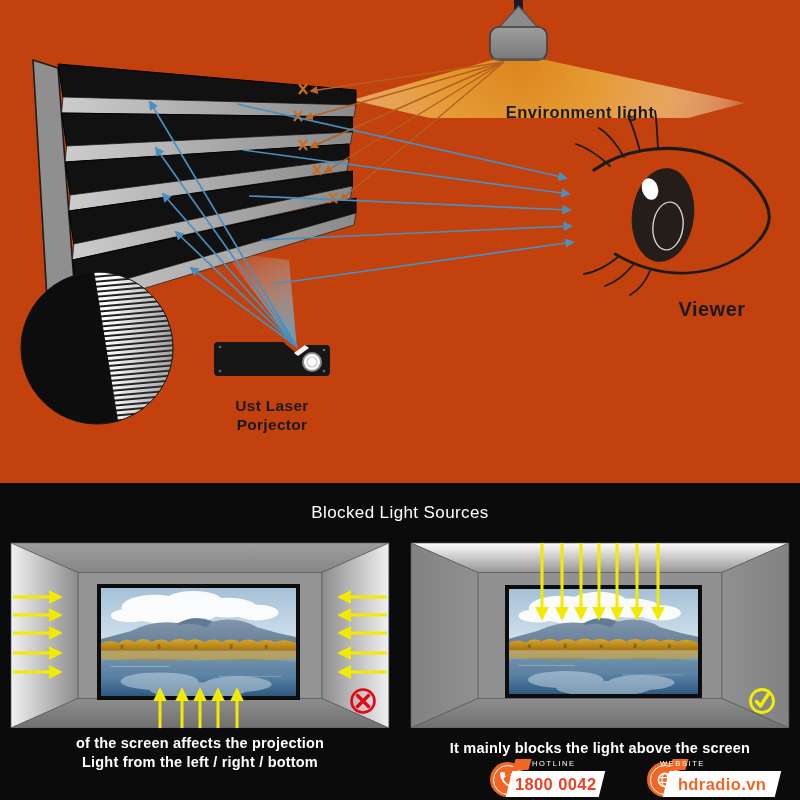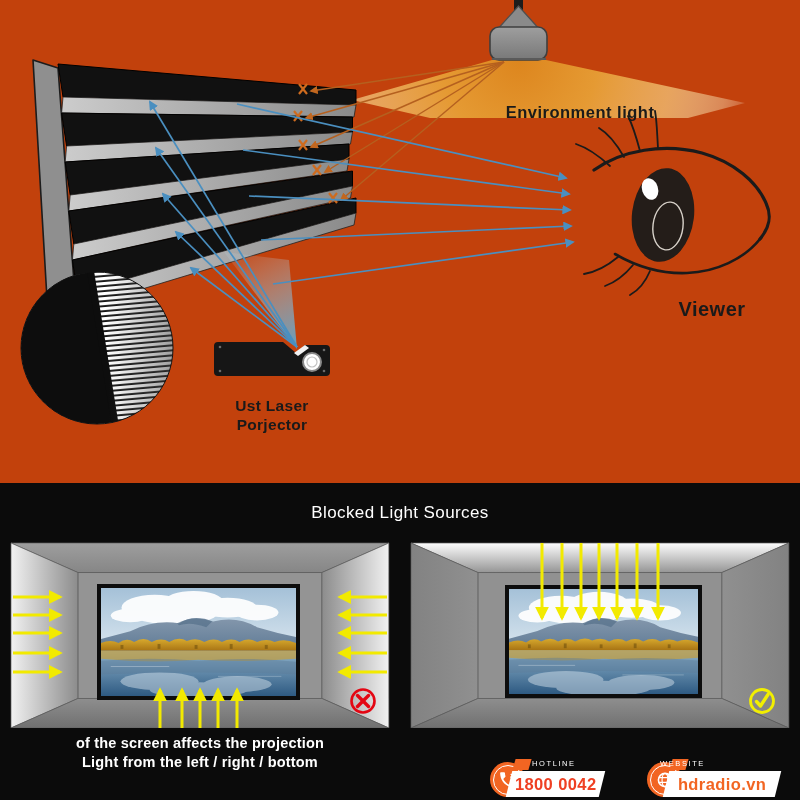--- a/index.html
+++ b/index.html
@@ -329,20 +329,21 @@
       <g stroke="#f2ef00" stroke-linecap="round" fill="none">
         <circle cx="354" cy="161" r="11.5" stroke-width="2.8"></circle>
         <path d="M348.5,161.5 L352.5,166 L360,154.5" stroke-width="3.4" stroke-linejoin="round"></path>
       </g>
     </svg>
 
     <div class="caption cap-l">
       <div>of the screen affects the projection</div>
       <div>Light from the left / right / bottom</div>
     </div>
+    <div class="caption cap-r">It mainly blocks the light above the screen</div>
 
     <div>
       <div class="badge-circle" style="left:490px;top:279px">
         <svg width="21" height="21" viewBox="0 0 24 24">
           <path fill="#fff" d="M6.62 10.79c1.44 2.83 3.76 5.14 6.59 6.59l2.2-2.2c.27-.27.67-.36 1.02-.24 1.12.37 2.33.57 3.57.57.55 0 1 .45 1 1V20c0 .55-.45 1-1 1-9.39 0-17-7.61-17-17 0-.55.45-1 1-1h3.5c.55 0 1 .45 1 1 0 1.25.2 2.45.57 3.57.11.35.03.74-.25 1.02l-2.2 2.2z"></path>
           <path fill="none" stroke="#fff" stroke-width="1.5" stroke-linecap="round" d="M15.5,5.5 a5,5 0 0 1 3.2,3.2 M15.2,8.6 a2.4,2.4 0 0 1 1.6,1.6"></path>
         </svg>
       </div>
       <div class="sliver" style="left:514px;top:276px"></div>
       <div class="mini-label" style="left:532px;top:276px">HOTLINE</div>

